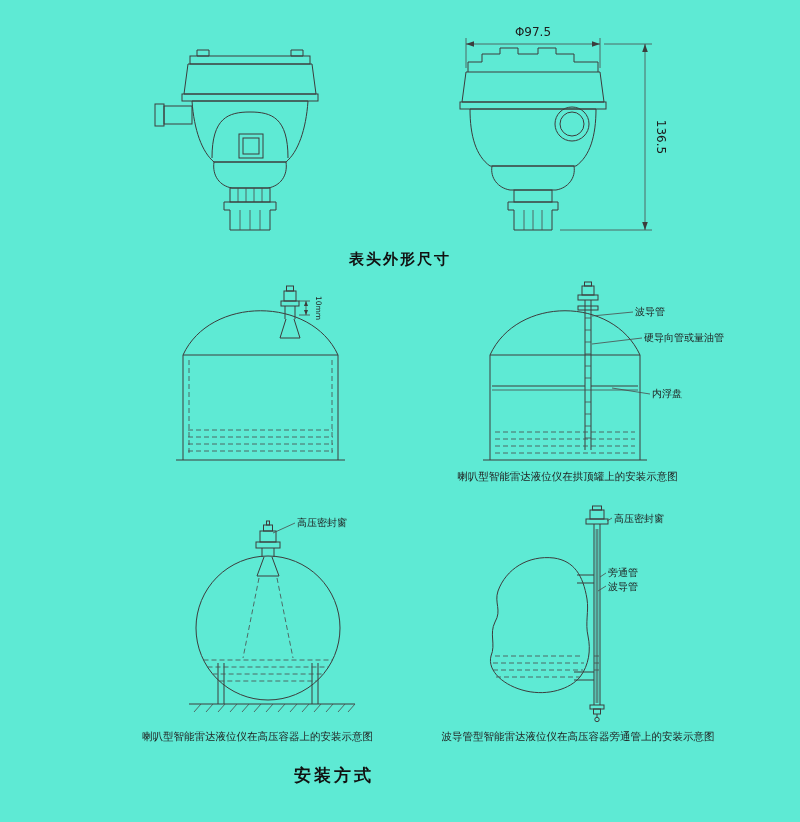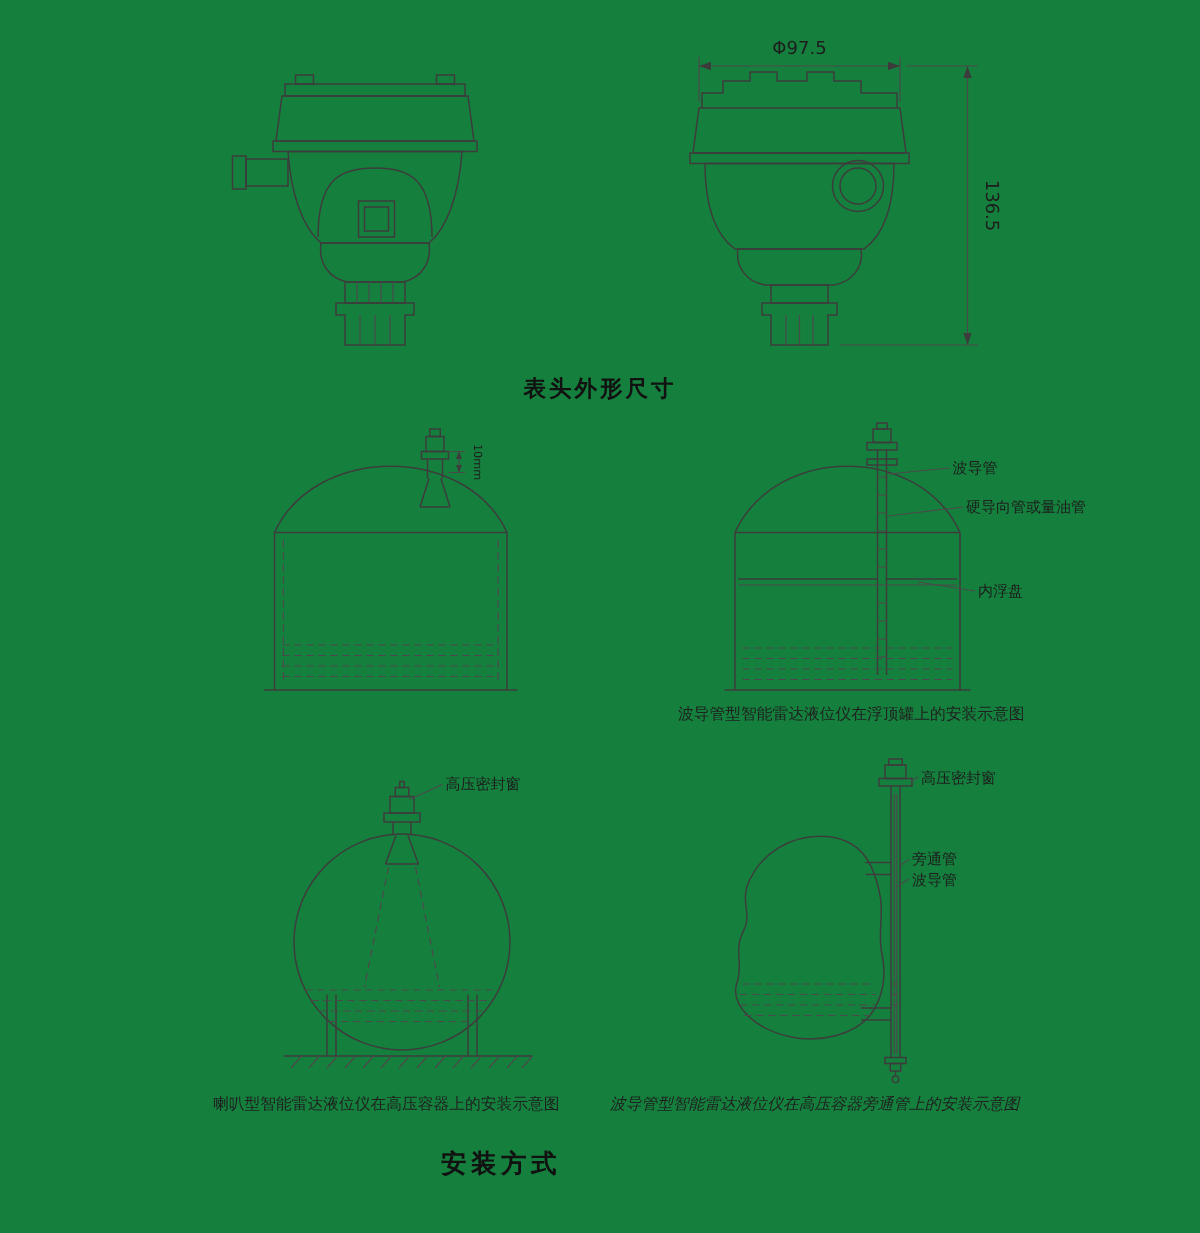--- a/index.html
+++ b/index.html
@@ -1,18 +1,18 @@
 <!DOCTYPE html>
 <html><head>
 <meta charset="utf-8">
 <style>
   * { margin:0; padding:0; box-sizing:border-box; }
   html,body { background:#ffffff; }
   .page {
-    position:relative; width:800px; height:822px; background:#15803d;
+    position:relative; width:800px; height:822px; background:#5eead4;
     font-family:"DejaVu Sans","Liberation Sans",sans-serif; overflow:hidden;
   }
   svg { position:absolute; overflow:visible; }
   svg text { font-family:"DejaVu Sans","Liberation Sans",sans-serif; fill:#1d1d1d; }
   .ln  { stroke:#3c3c3c; stroke-width:1; fill:none; }
   .thin{ stroke:#4a4a4a; stroke-width:0.8; fill:none; }
   .dash{ stroke-dasharray:5 3; }
   .arw { fill:#3c3c3c; stroke:none; }
   .caption {
     position:absolute; text-align:center; color:#1f1f1f; font-size:10.5px; line-height:1.3;
@@ -141,21 +141,21 @@
     </g>
     <g>
       <path class="thin" d="M161,30 L120,34"></path>
       <text x="163" y="33" font-size="10">波导管</text>
       <path class="thin" d="M170,56 L120,62"></path>
       <text x="172" y="59" font-size="10">硬导向管或量油管</text>
       <path class="thin" d="M178,112 L140,106"></path>
       <text x="180" y="115" font-size="10">内浮盘</text>
     </g>
   </svg>
-  <div class="caption" style="top:470px; left:425px; width:285px;">波导管型智能雷达液位仪在浮顶罐上的安装示意图</div>
+  <div class="caption" style="top:470px; left:425px; width:285px;">喇叭型智能雷达液位仪在拱顶罐上的安装示意图</div>
 
   <svg style="left:185px; top:508px;" width="175" height="212" viewBox="0 0 175 212">
     <g>
       <circle class="ln" cx="83" cy="120" r="72"></circle>
     </g>
     <g>
       <path class="ln" d="M33,155 V196 M39,155 V196 M127,155 V196 M133,155 V196"></path>
     </g>
     <g>
       <path class="ln" d="M4,196 H170"></path>
@@ -213,17 +213,17 @@
     </g>
     <g>
       <path class="thin" d="M150,13 L145,16"></path>
       <text x="152" y="17" font-size="10">高压密封窗</text>
       <path class="thin" d="M144,68 L138,72"></path>
       <text x="146" y="71" font-size="10">旁通管</text>
       <path class="thin" d="M144,81 L136,86"></path>
       <text x="146" y="85" font-size="10">波导管</text>
     </g>
   </svg>
-  <div class="caption" style="top:730px; left:388px; width:310px;font-style:italic;">波导管型智能雷达液位仪在高压容器旁通管上的安装示意图</div>
+  <div class="caption" style="top:730px; left:423px; width:310px;">波导管型智能雷达液位仪在高压容器旁通管上的安装示意图</div>
 
   <div class="section-title install-title" style="top:764px; left:0; width:668px;">安装方式</div>
 
 </div>
 
 </body></html>

